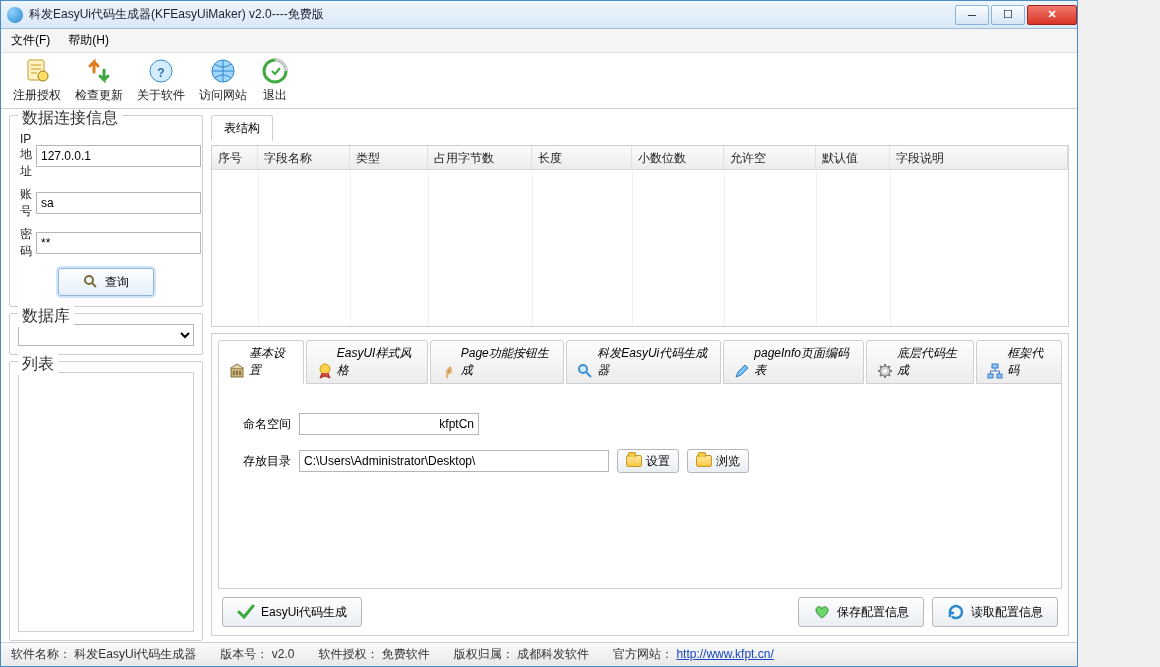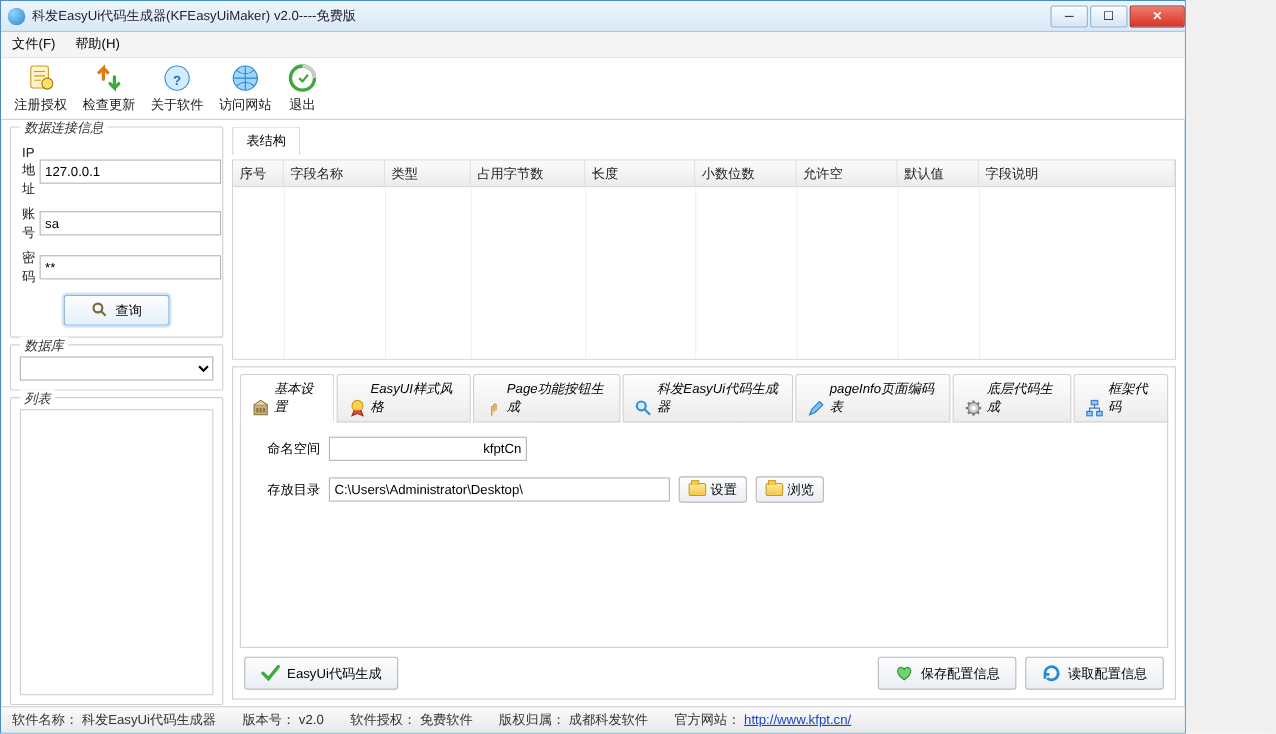--- a/index.html
+++ b/index.html
@@ -24,21 +24,21 @@
 .toolitem .ico { width: 28px; height: 28px; display: flex; align-items: center; justify-content: center; }
 .toolitem .lbl { font-size: 12px; color: #222; }
 
 
 .body { flex: 1; display: flex; padding: 6px 8px; gap: 8px; overflow: hidden; }
 .leftcol { width: 194px; display: flex; flex-direction: column; gap: 6px; }
 .rightcol { flex: 1; display: flex; flex-direction: column; gap: 4px; }
 
 
 .groupbox { border: 1px solid #cfcfcf; border-radius: 2px; padding: 10px 8px 8px; position: relative; background: #fff; }
-.groupbox .legend { position: absolute; top: -8px; left: 8px; background: #fff; padding: 0 4px; font-size: 12px; color: #333; font-style: italic; }
+.groupbox .legend { position: absolute; top: -8px; left: 8px; background: #fff; padding: 0 4px; font-size: 16px; color: #333; }
 
 .formrow { display: flex; align-items: center; margin: 6px 2px; gap: 4px; }
 .formrow label { width: 44px; text-align: left; color: #222; }
 .formrow input[type=text], .formrow input[type=password] { flex: 1; height: 22px; border: 1px solid #b5b5b5; padding: 0 4px; }
 .btn-query { width: 96px; height: 28px; margin: 8px auto 2px; display: flex; align-items: center; justify-content: center; gap: 6px; background: linear-gradient(#fdfeff,#e6f0fb); border: 1px solid #8fb4d6; border-radius: 3px; cursor: pointer; box-shadow: 0 0 0 2px #cfe5fb; }
 
 select.combo { width: 100%; height: 22px; border: 1px solid #b5b5b5; background: #fff; }
 .listbox { flex: 1; border: 1px solid #cfcfcf; background: #fff; min-height: 260px; }
 
 
@@ -49,21 +49,21 @@
 .grid-head div { padding: 4px 6px; border-right: 1px solid #e1e1e1; color: #222; overflow: hidden; white-space: nowrap; }
 .grid-body { height: 156px; background: #fff; position: relative; }
 .grid-body .col-line { position: absolute; top: 0; bottom: 0; border-right: 1px solid #f1f1f1; }
 
 
 .settings-panel { border: 1px solid #cfcfcf; background: #fff; flex: 1; display: flex; flex-direction: column; margin-top: 2px; padding: 6px; }
 .settings-tabs { display: flex; gap: 2px; }
 .stab { display: flex; align-items: flex-end; gap: 4px; padding: 4px 10px; border: 1px solid #cfcfcf; background: linear-gradient(#fdfdfd,#ececec); border-top-left-radius: 3px; border-top-right-radius: 3px; cursor: pointer; position: relative; font-style: italic; }
 .stab.active { background: #fff; border-bottom: 1px solid #fff; z-index: 2; }
 .stab .ico { width: 16px; height: 16px; display: flex; align-items: center; justify-content: center; }
-.settings-body { border: 1px solid #cfcfcf; border-top: none; flex: 1; padding: 14px 16px; margin-top: -1px; }
+.settings-body { border: 1px solid #cfcfcf; border-top: none; flex: 1; padding: 30px 16px; margin-top: -1px; }
 .srow { display: flex; align-items: center; gap: 8px; margin-bottom: 14px; }
 .srow label { width: 56px; text-align: right; }
 .srow input[type=text] { height: 22px; border: 1px solid #b5b5b5; padding: 0 4px; }
 .btn-sm { height: 24px; padding: 0 8px; display: inline-flex; align-items: center; gap: 4px; background: linear-gradient(#fdfeff,#eaeef3); border: 1px solid #b7b7b7; border-radius: 3px; cursor: pointer; }
 .folder-ico { width: 16px; height: 12px; background: linear-gradient(#ffe79a,#f6c845); border: 1px solid #c59a20; border-radius: 2px; position: relative; }
 .folder-ico:before { content: ""; position: absolute; top: -4px; left: 1px; width: 6px; height: 4px; background: #f6c845; border: 1px solid #c59a20; border-bottom: none; border-radius: 2px 2px 0 0; }
 
 
 .actionbar { display: flex; align-items: center; padding: 8px 4px 2px; gap: 8px; }
 .btn-act { height: 30px; padding: 0 14px; display: inline-flex; align-items: center; gap: 6px; background: linear-gradient(#fdfeff,#eaeef3); border: 1px solid #b7b7b7; border-radius: 3px; cursor: pointer; font-size: 13px; }

